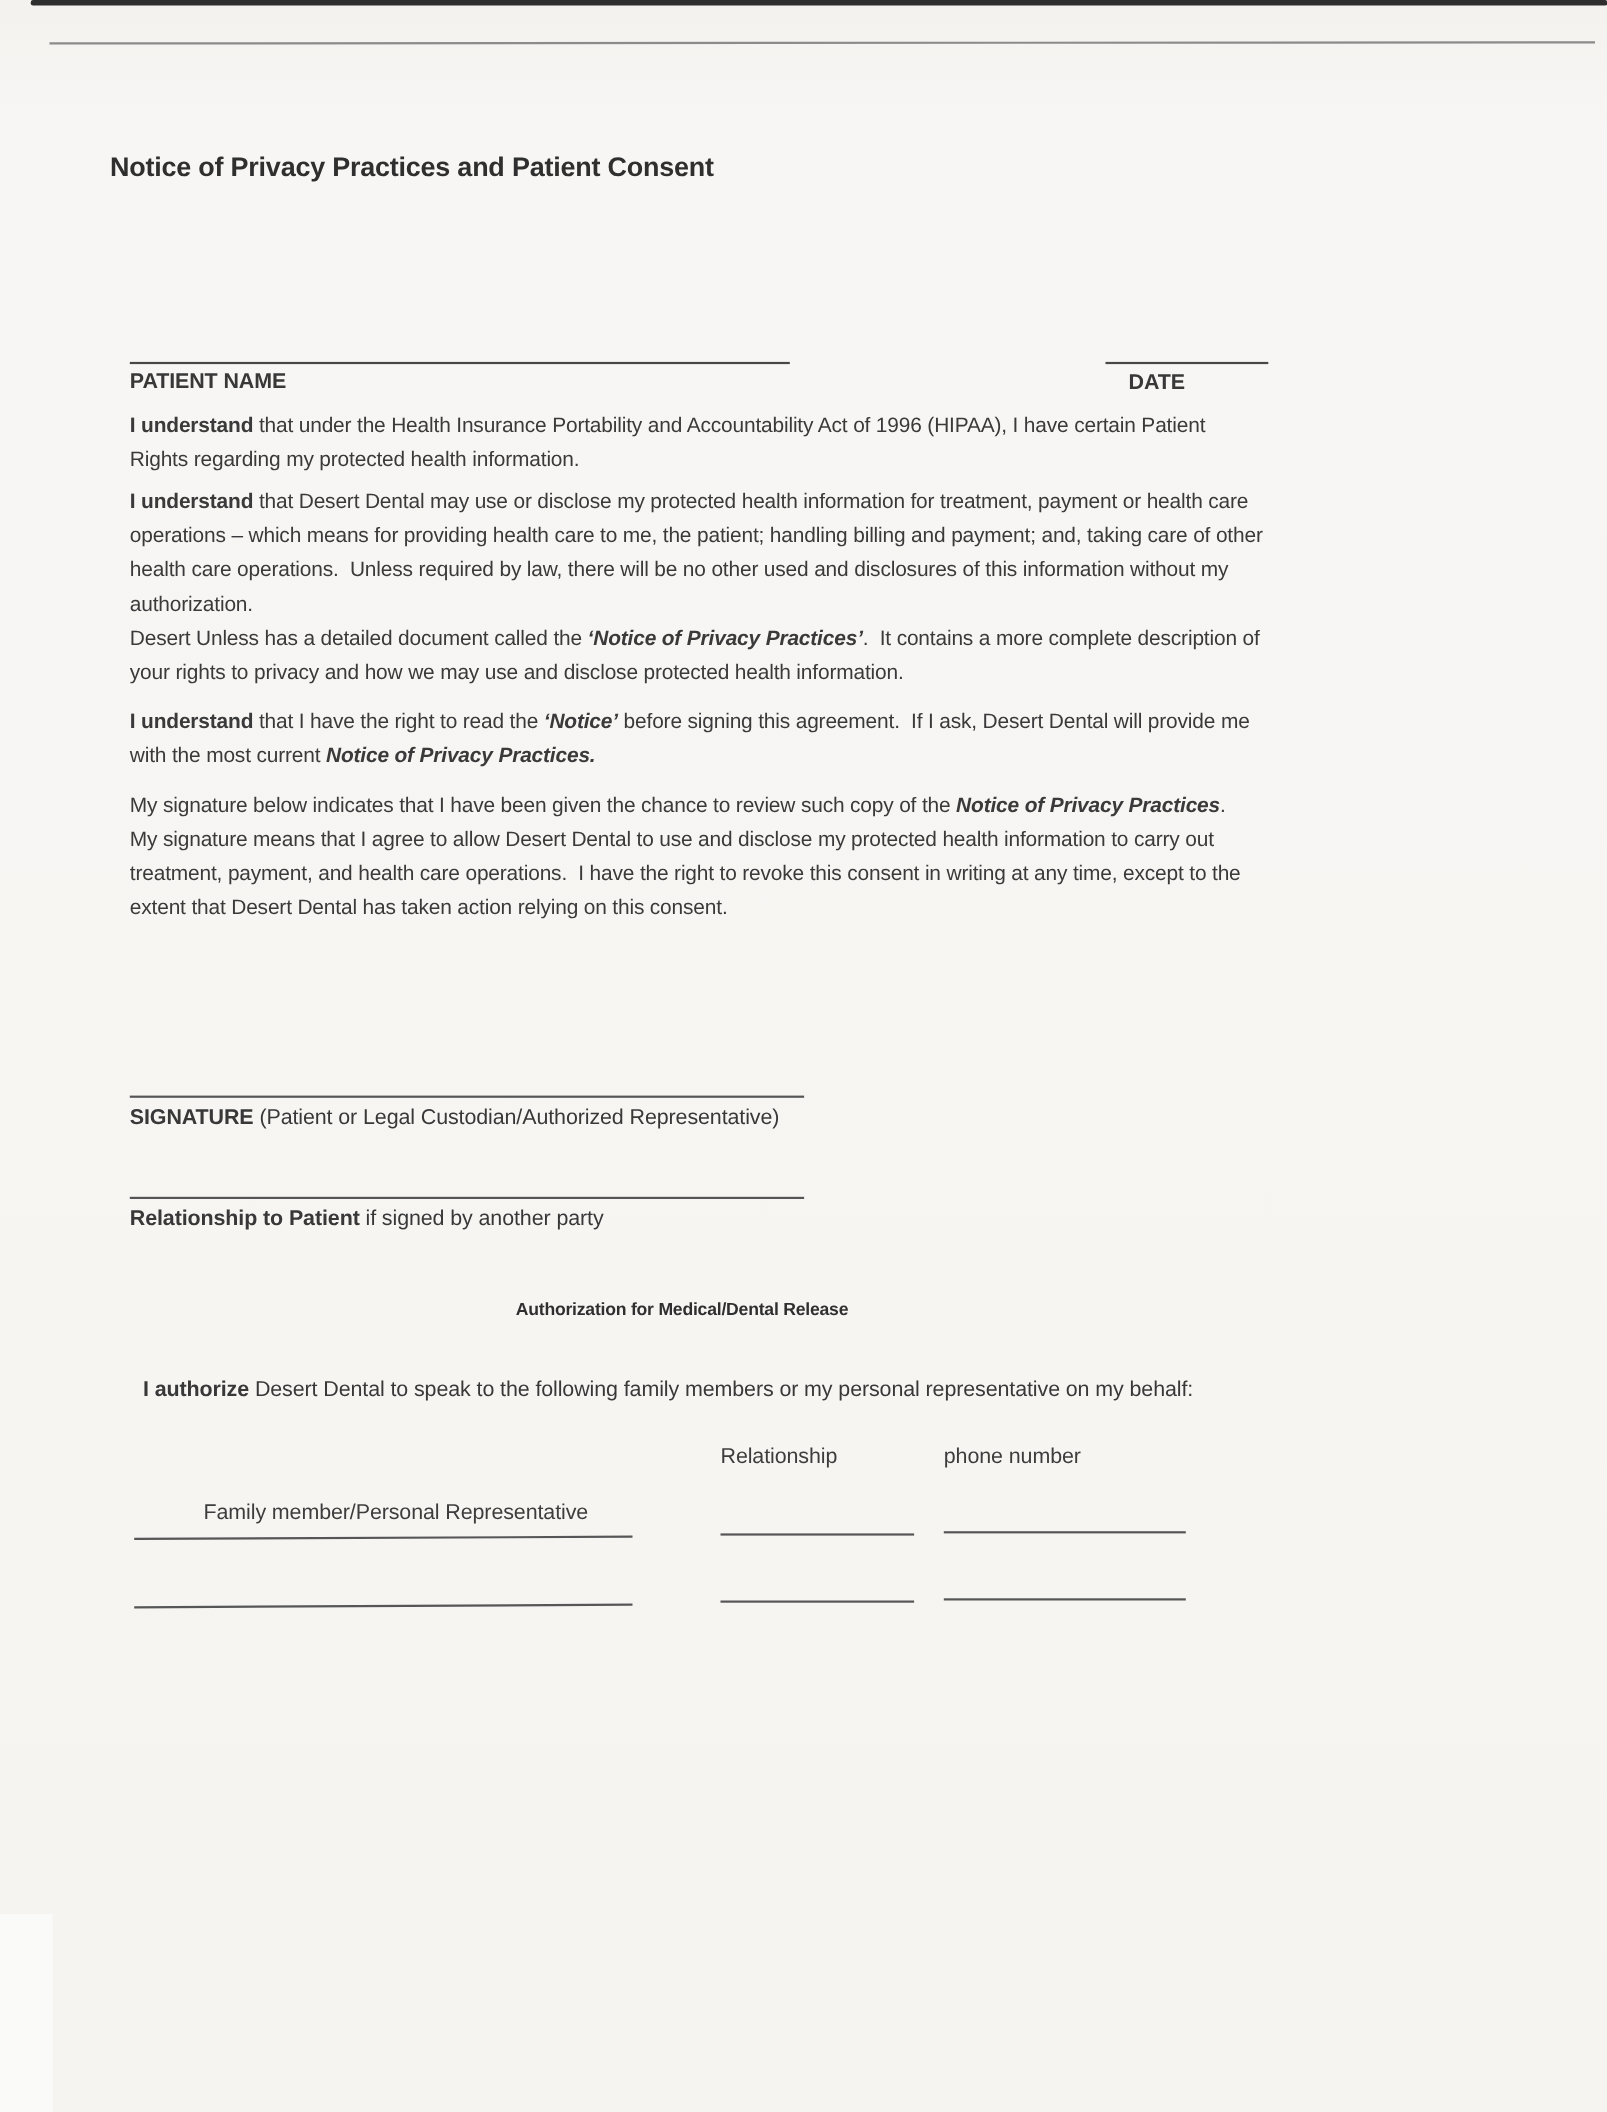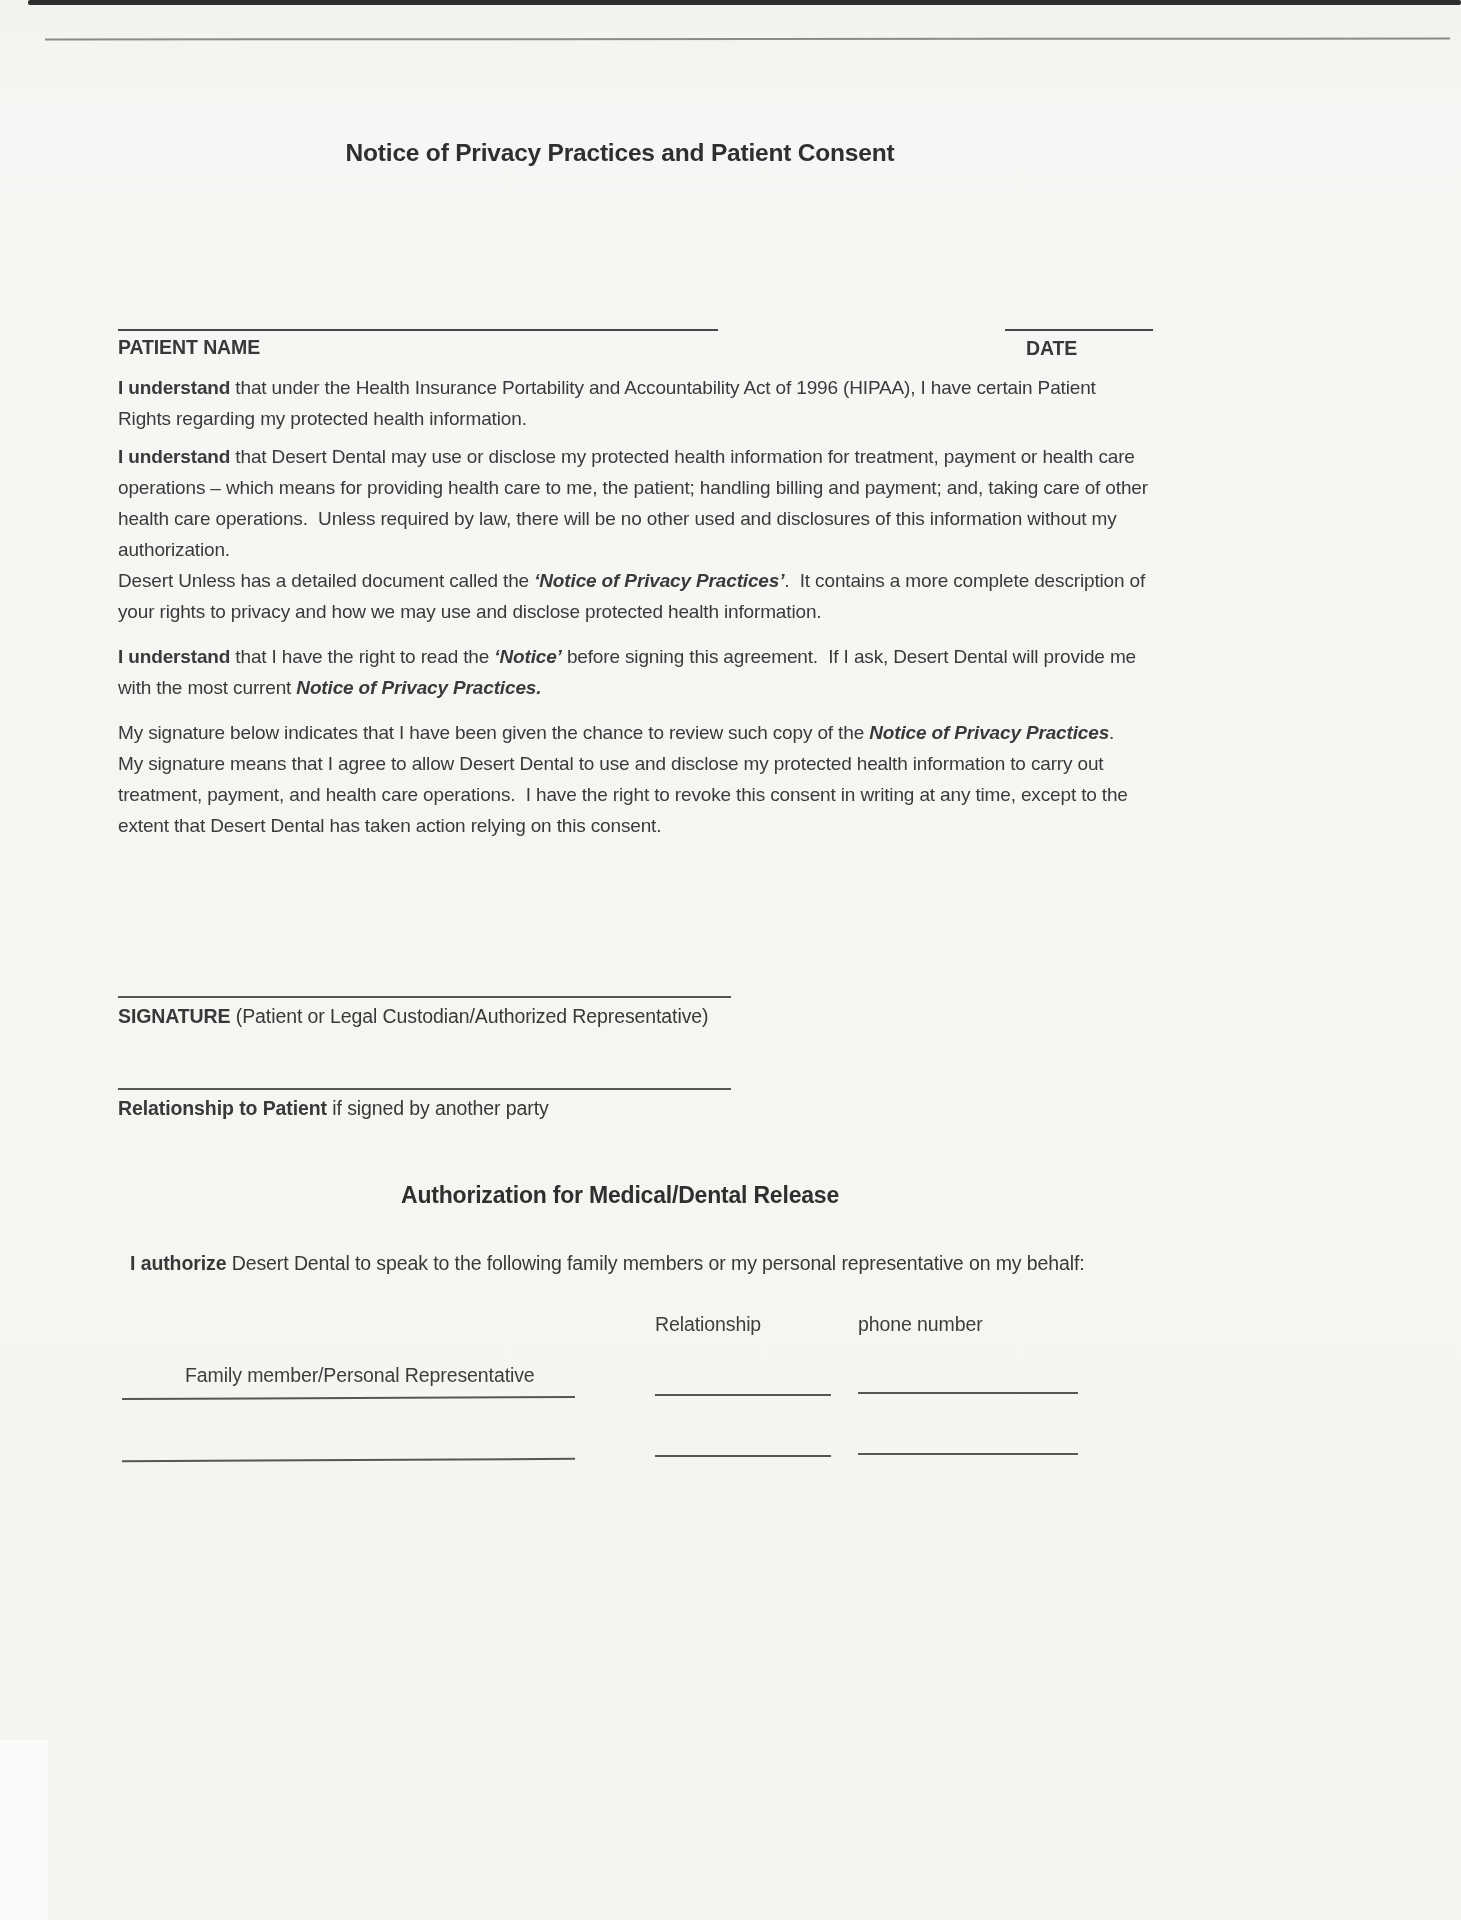--- a/index.html
+++ b/index.html
@@ -10,36 +10,36 @@
     background:linear-gradient(180deg,#f3f2ef 0%,#f7f6f4 6%,#f6f5f2 70%,#f5f4f1 100%);
     font-family:"Liberation Sans",sans-serif;
     color:#333;
     overflow:hidden;
   }
   
   .scan-top{position:absolute;top:0;left:28px;right:0;height:5px;background:#2e2e2e;border-radius:2px;}
   .scan-top2{position:absolute;top:38px;left:45px;width:1405px;height:2px;background:#787878;transform:rotate(-0.04deg);opacity:.85;}
   .scan-left-strip{position:absolute;left:0;top:1740px;width:48px;height:180px;background:#fbfbfa;opacity:.8;}
 
-  .title{position:absolute;top:136px;left:100px;width:1040px;text-align:center;
+  .title{position:absolute;top:136px;left:100px;width:1040px;text-align:left;
          font-weight:bold;font-size:24.5px;line-height:34px;color:#2f2f2f;letter-spacing:-0.2px;}
 
   .rule{position:absolute;height:2px;background:#474747;}
   .rule-soft{background:#555;}
   .lbl{position:absolute;font-size:19.5px;color:#383838;letter-spacing:-0.1px;}
   .b{font-weight:bold;}
   .bi{font-weight:bold;font-style:italic;}
 
   .para{
     position:absolute;left:118px;width:1030px;
     font-size:19px;line-height:31px;letter-spacing:-0.15px;
     color:#3a3a3a;margin:0;white-space:pre-wrap;
   }
   .auth-heading{position:absolute;top:1182px;left:0;width:1240px;text-align:center;
-                font-weight:bold;font-size:23px;color:#2f2f2f;letter-spacing:-0.2px;}
+                font-weight:bold;font-size:16px;color:#2f2f2f;letter-spacing:-0.2px;}
   .col-header{position:absolute;font-size:19.5px;color:#3d3d3d;letter-spacing:-0.1px;}
   .blank-line{position:absolute;height:2px;background:#565656;}
 </style>
 </head>
 <body>
 
 <div class="page">
 
   <div class="scan-top"></div>
   <div class="scan-top2"></div>

